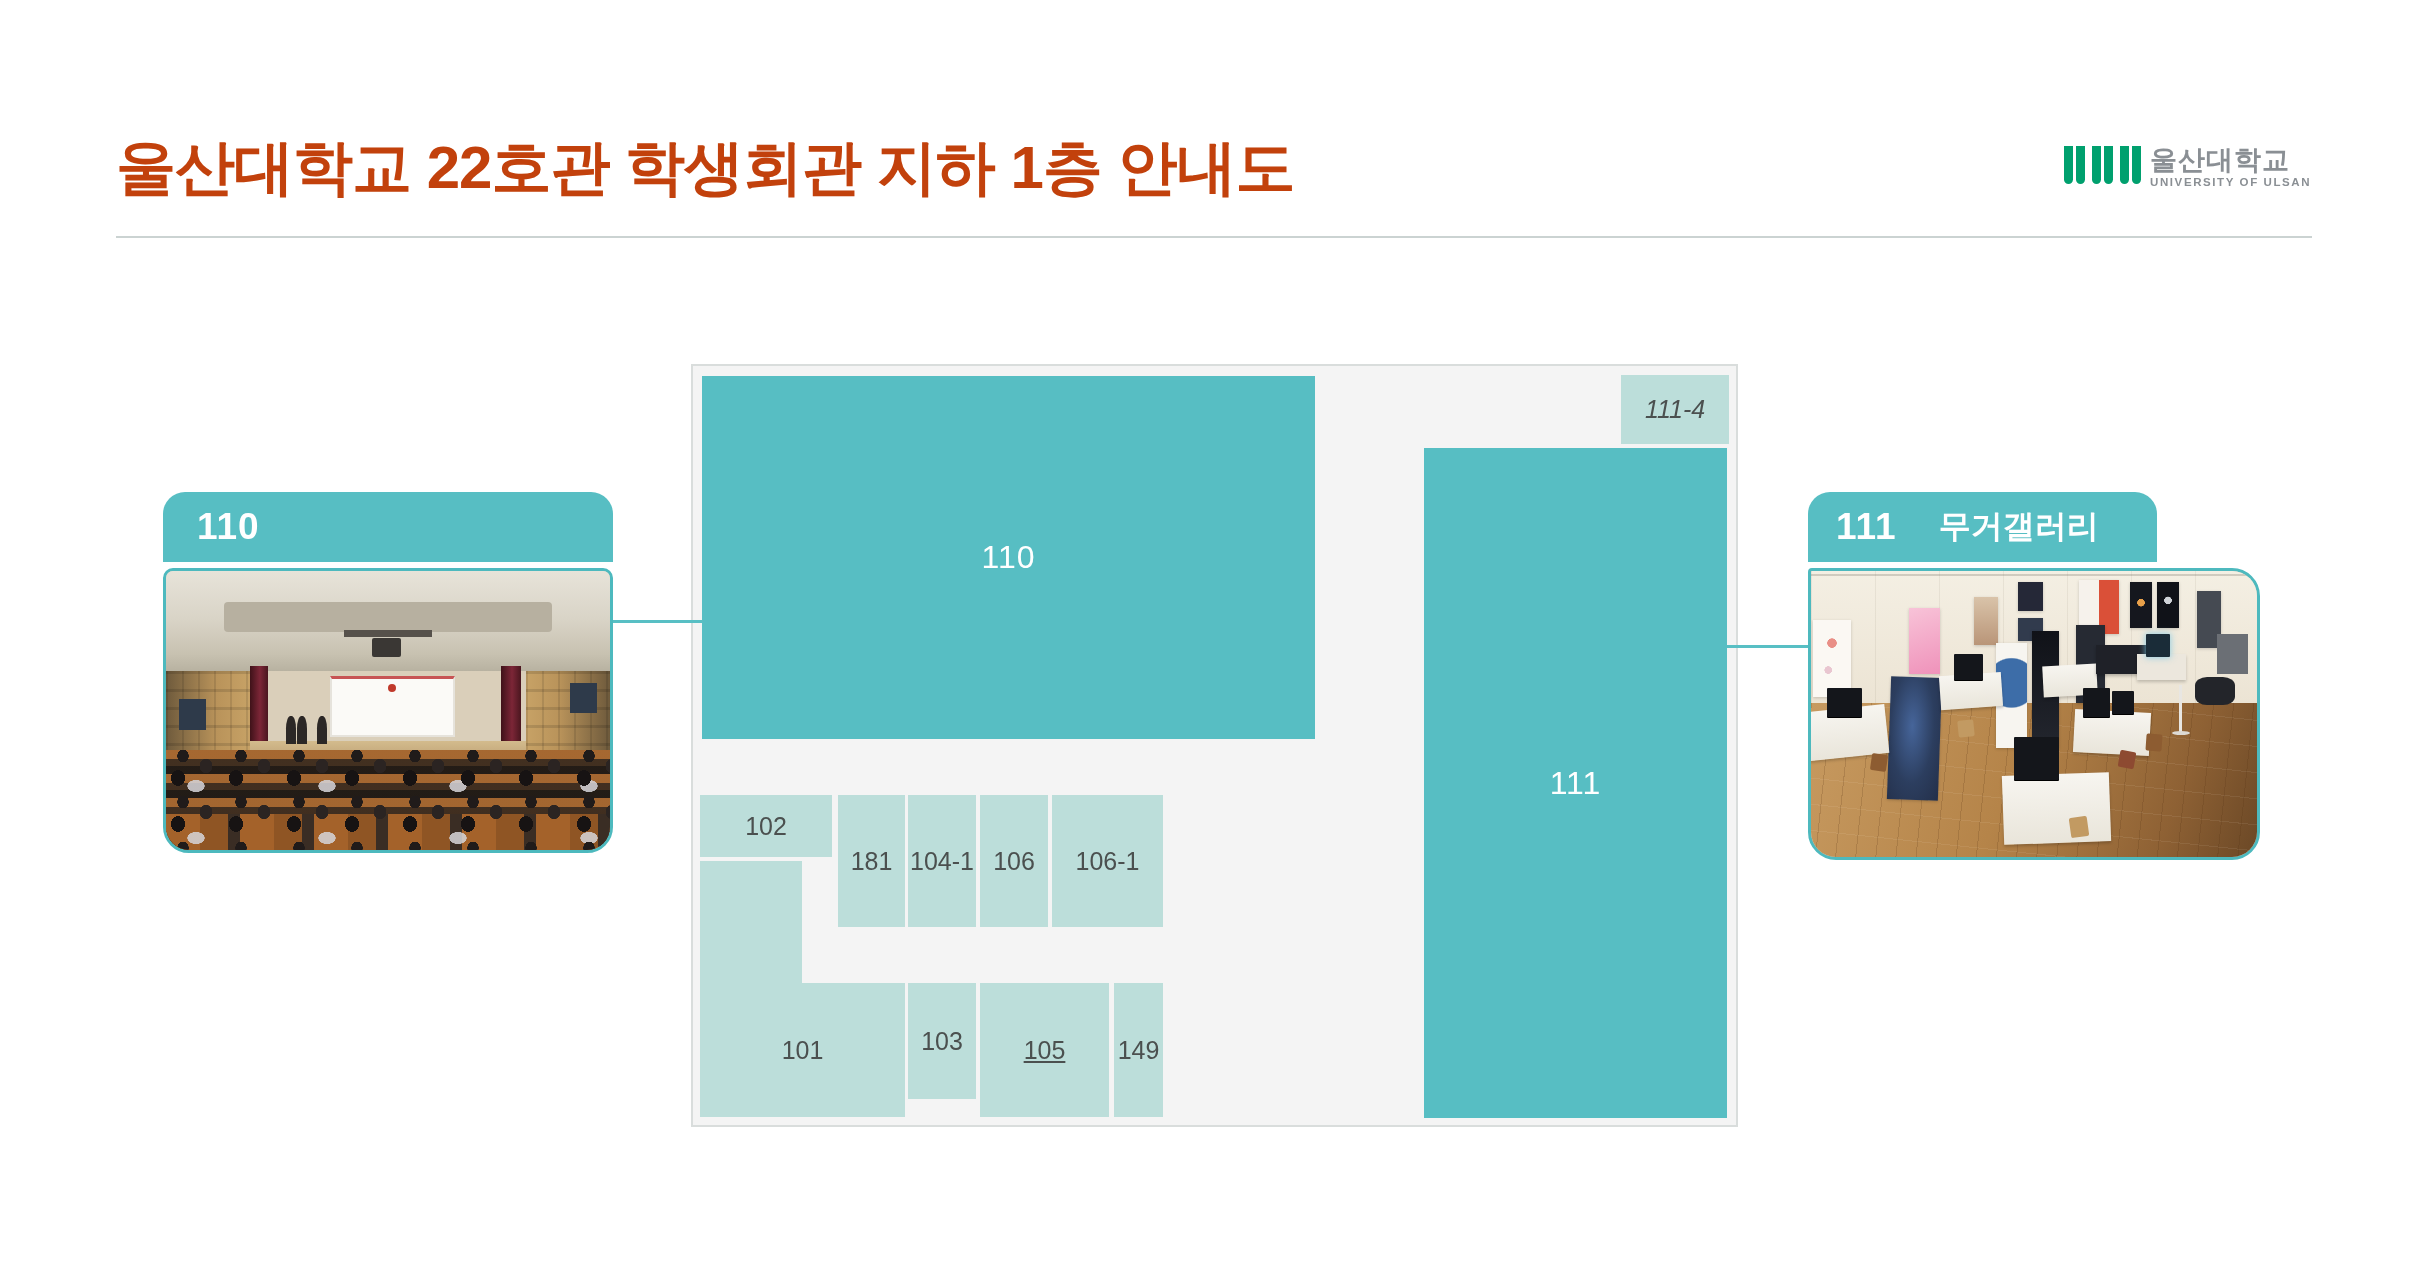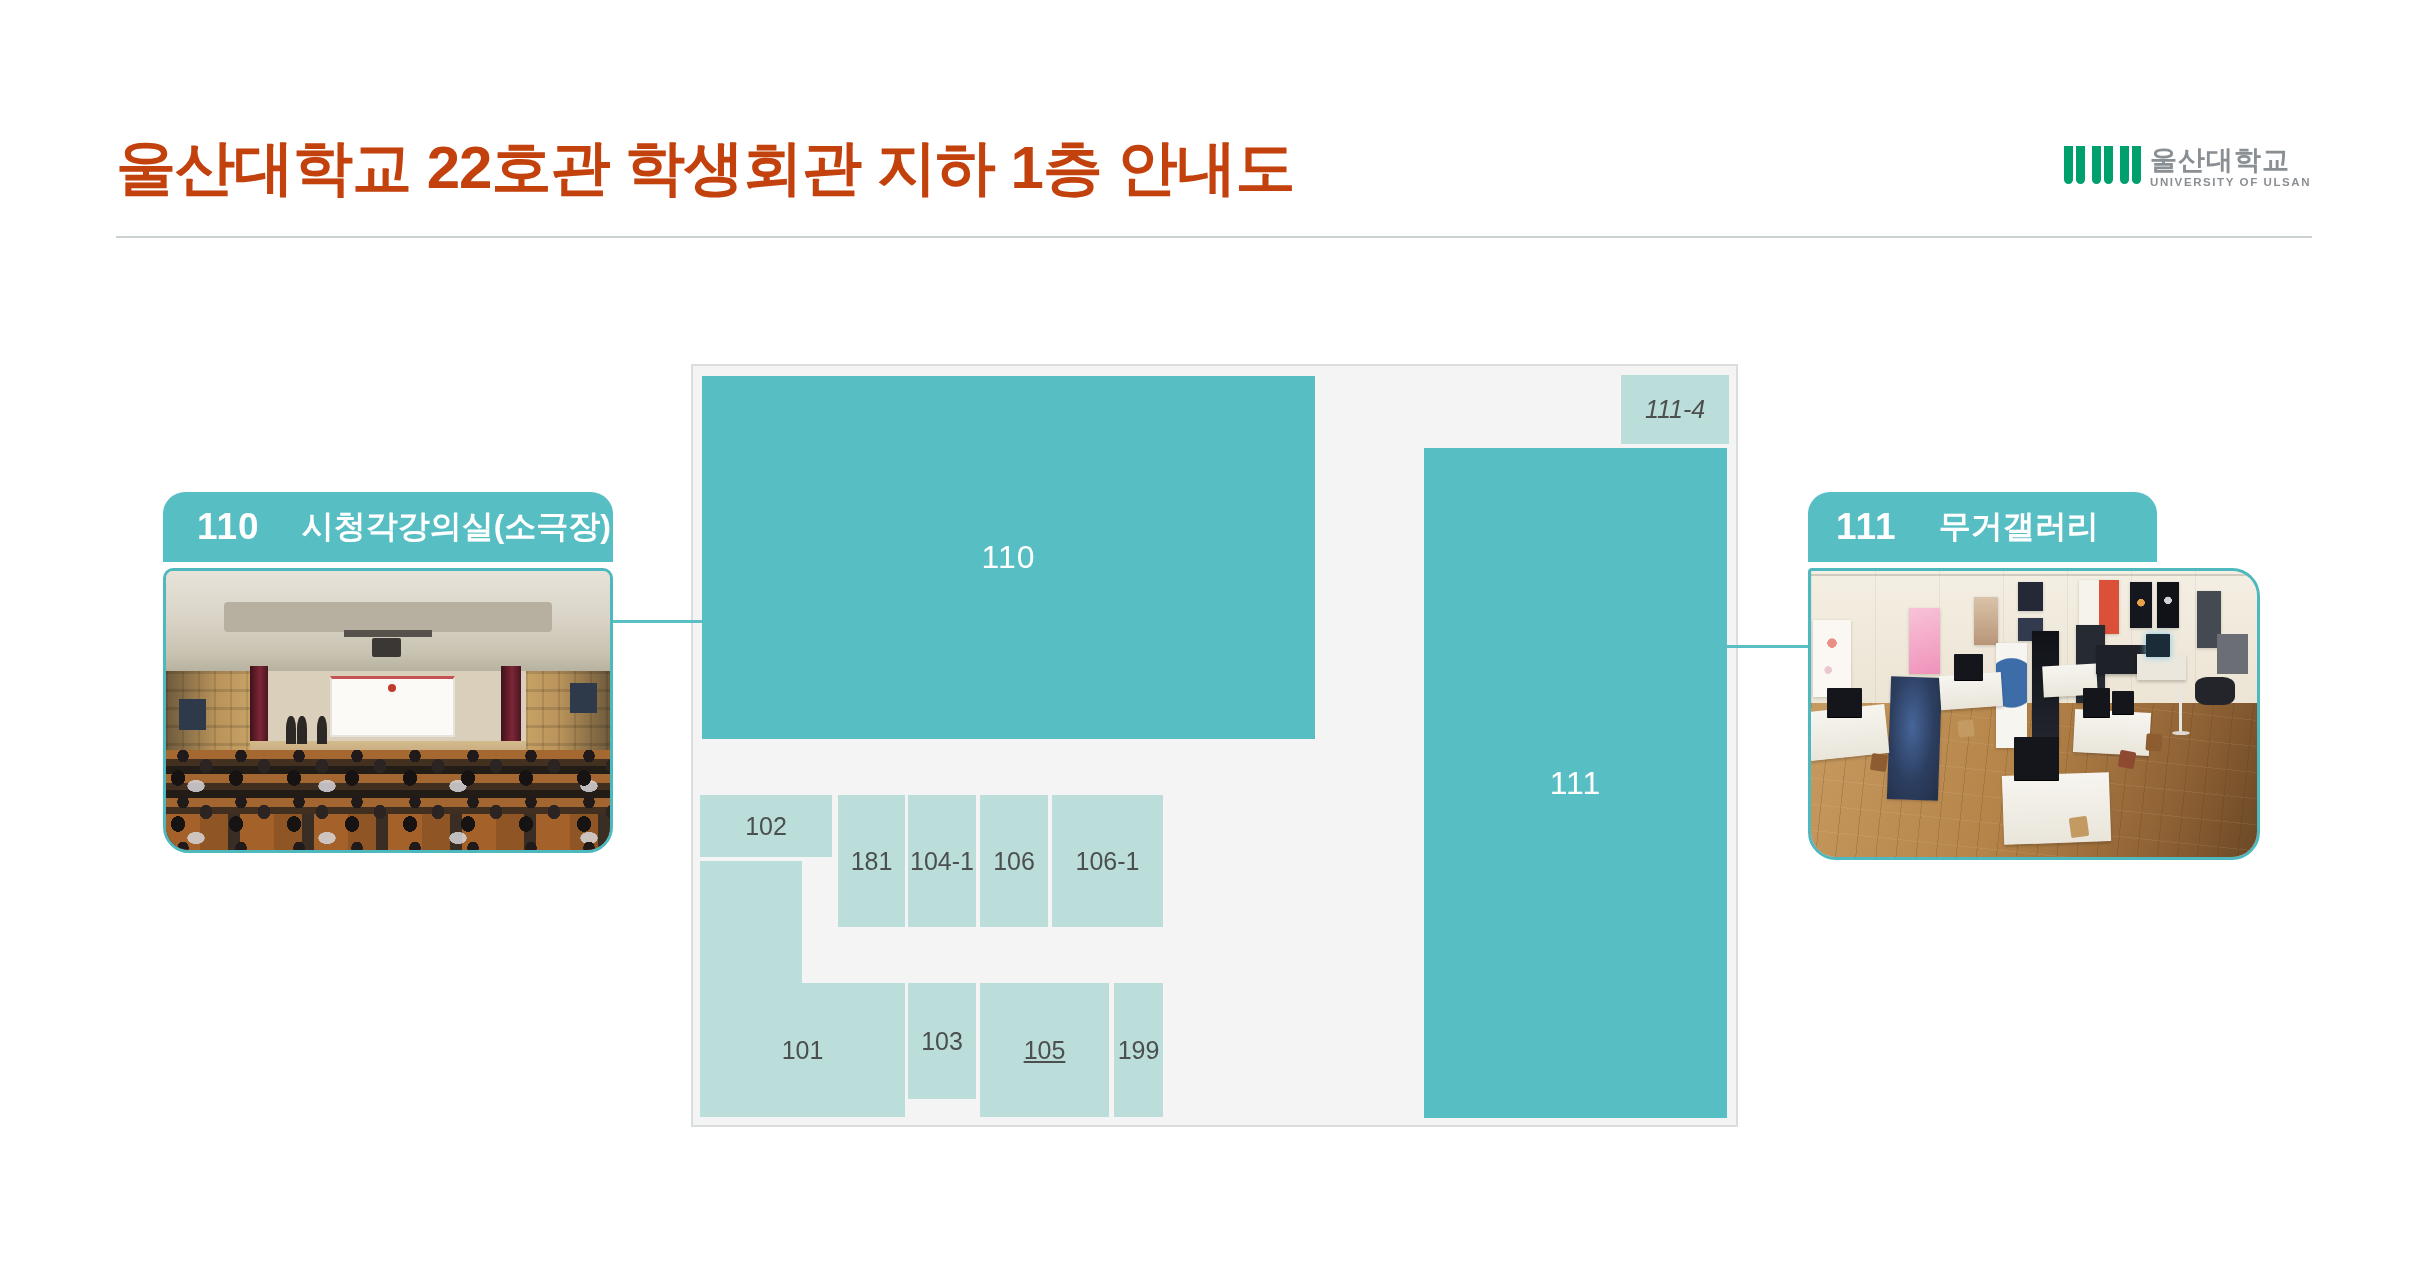--- a/index.html
+++ b/index.html
@@ -190,30 +190,29 @@
     <div class="room teal r111">111</div>
     <div class="room pale r102">102</div>
     <div class="room blank r101-arm"></div>
     <div class="room pale r101-main">101</div>
     <div class="room pale r104">181</div>
     <div class="room pale r104-1">104-1</div>
     <div class="room pale r106">106</div>
     <div class="room pale r106-1">106-1</div>
     <div class="room pale r103">103</div>
     <div class="room pale r105">105</div>
-    <div class="room pale r107">199</div>
+    <div class="room pale r107">149</div>
   </div>
 
   <div class="connector left"></div>
   <div class="connector right"></div>
 
   <div class="callout left-card">
     <div class="callout-header">
       <span class="callout-number">110</span>
-      <span class="callout-name">시청각강의실(소극장)</span>
     </div>
     <div class="photo auditorium">
       <div class="aud-ceiling"></div>
       <div class="aud-recess"></div>
       <div class="aud-truss"></div>
       <div class="aud-projector"></div>
       <div class="aud-wall-left"></div>
       <div class="aud-wall-right"></div>
       <div class="aud-panel-dark-l"></div>
       <div class="aud-panel-dark-r"></div>

